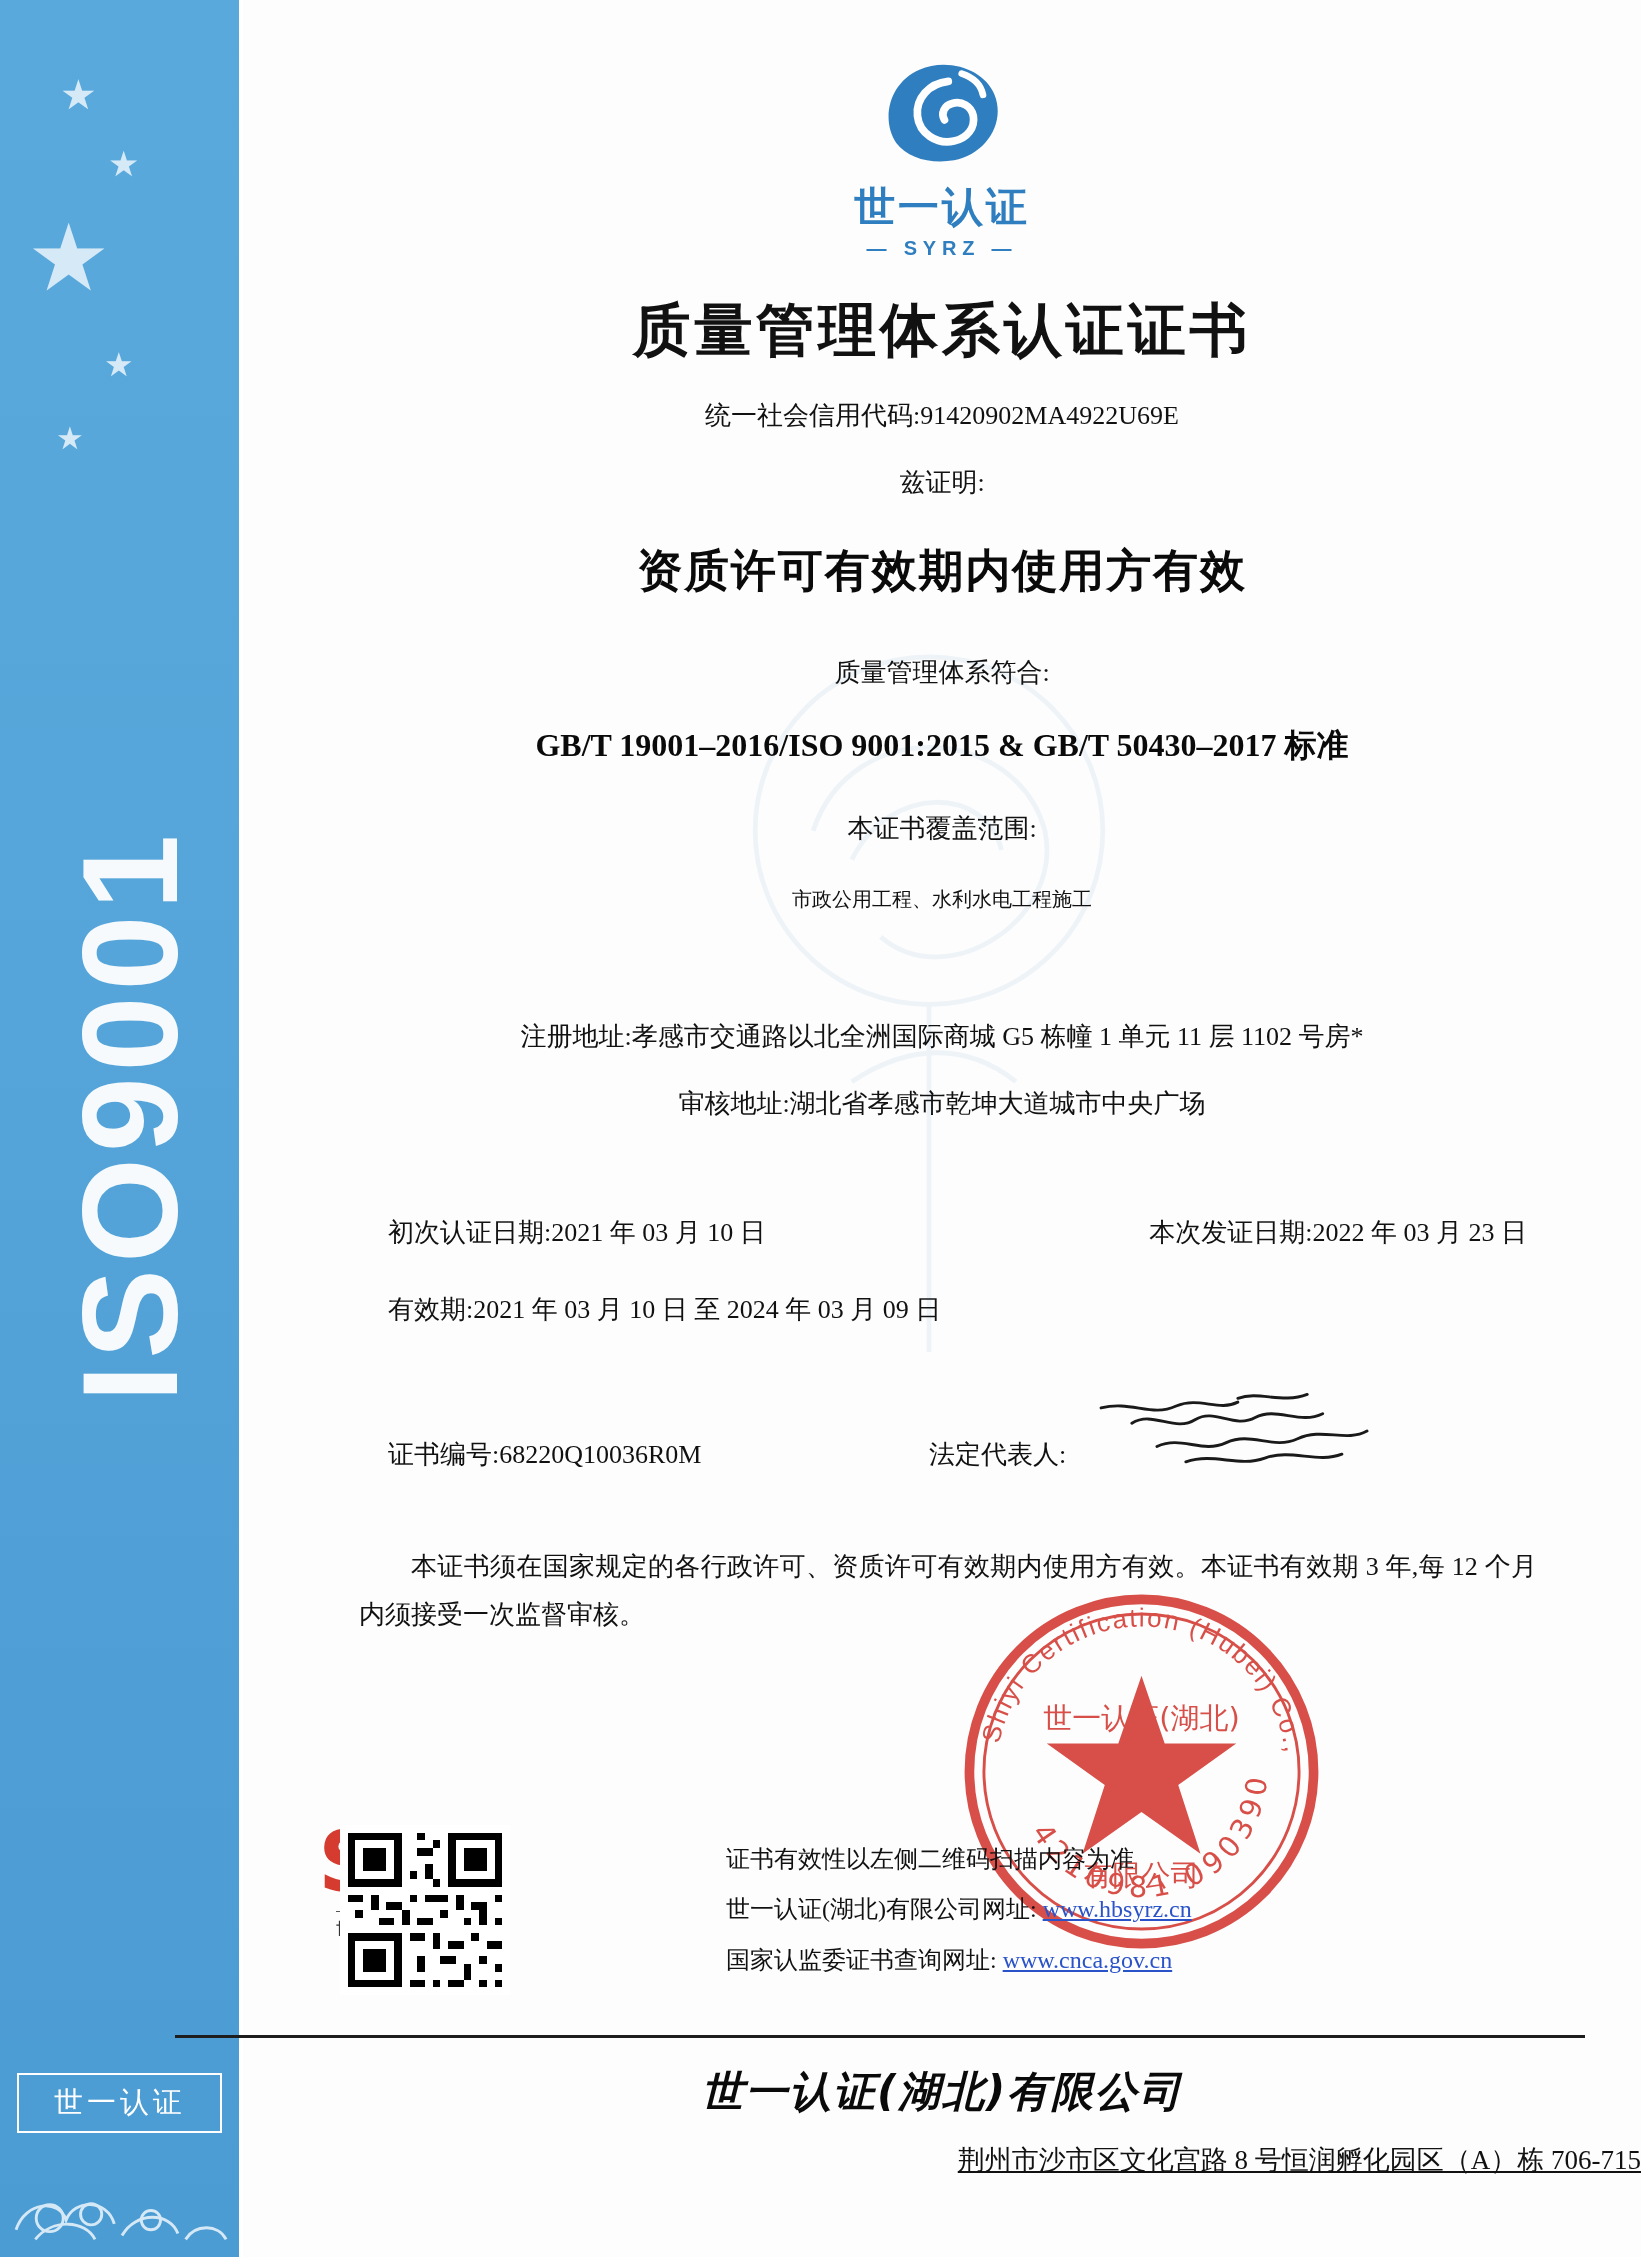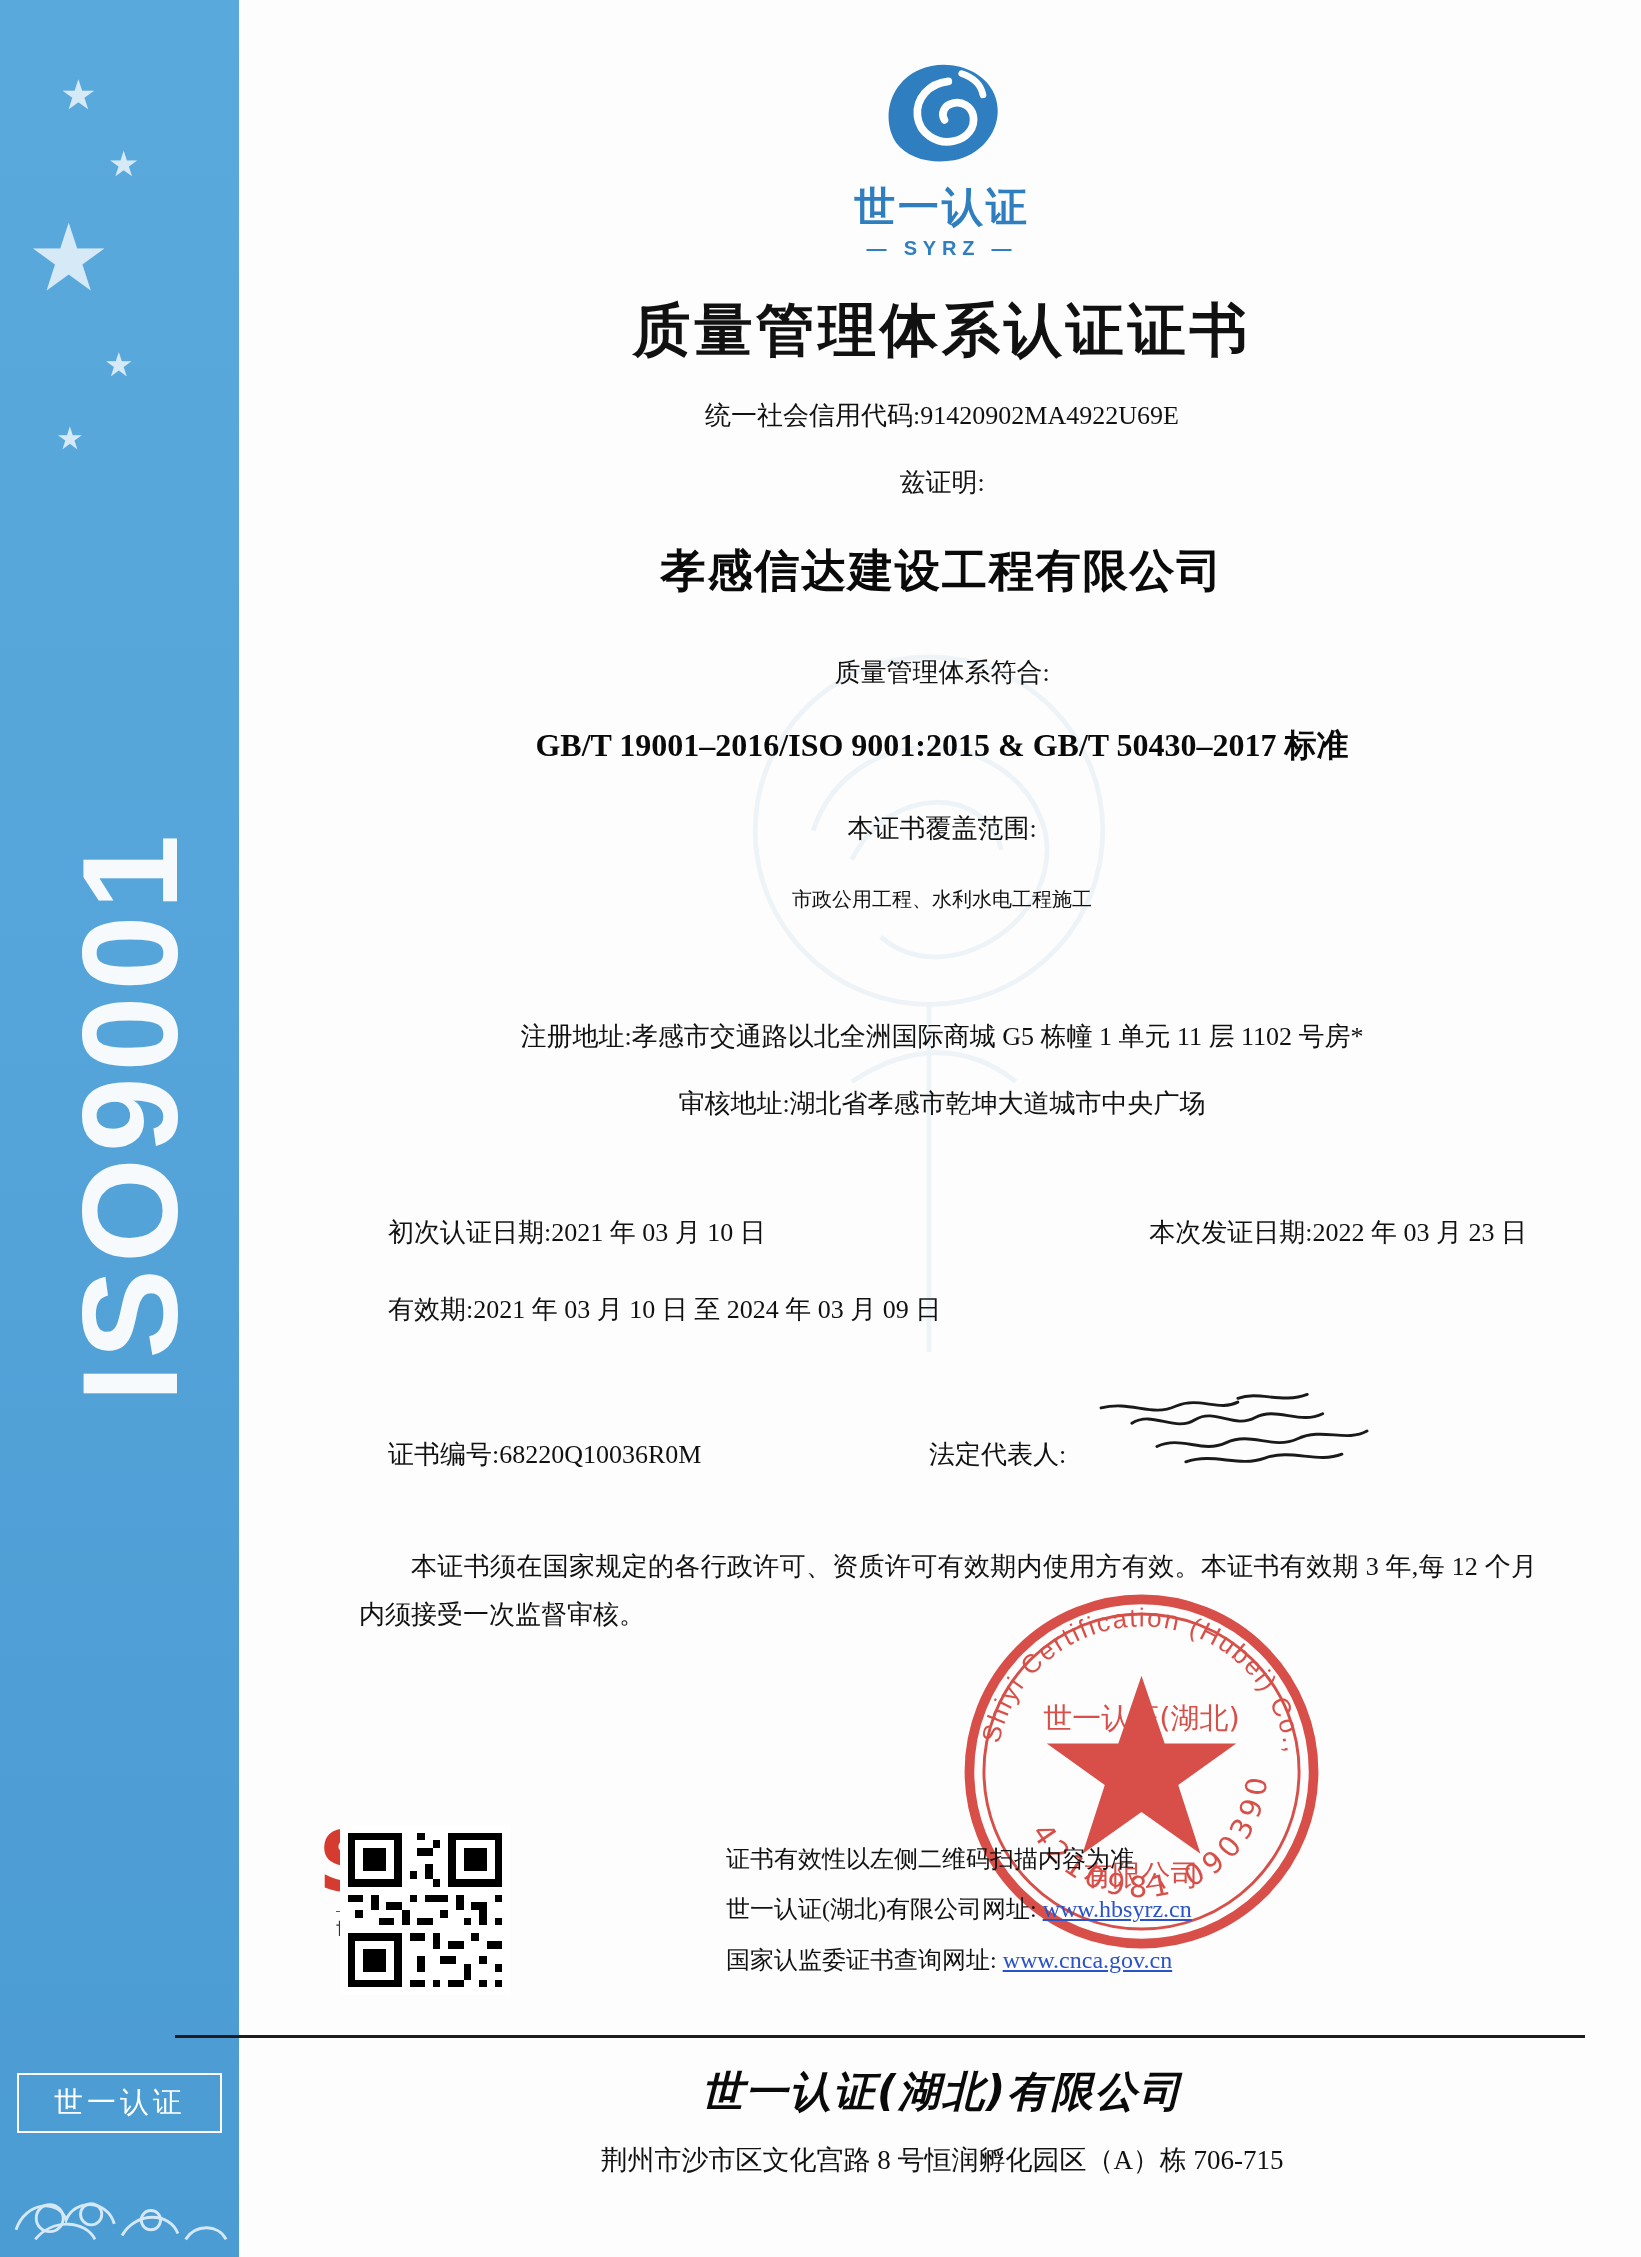--- a/index.html
+++ b/index.html
@@ -322,23 +322,24 @@
     font-style: italic;
     font-size: 42px;
     font-weight: 700;
     color: #0a0a0a;
     letter-spacing: 1.9px;
   }
   .footer-addr {
     position: absolute;
     left: 0; top: 2142px;
     width: 1398px;
-    text-align: center;
+    text-align: right;
     font-size: 27px;
     color: #111;
+    text-decoration: underline;
   }
 </style>
 </head>
 <body>
 
 <div id="cert">
 
   <div class="left-band">
     <div class="stars">
       <div class="star" style="left:60px; top:17.4px; font-size:41px;">★</div>
@@ -387,21 +388,21 @@
         <path d="M88 14 C 100 18, 108 26, 110 36" fill="none" stroke="#ffffff" stroke-width="7" stroke-linecap="round"></path>
       </svg>
       <div class="logo-name">世一认证</div>
       <div class="logo-sub">— SYRZ —</div>
     </div>
 
     <div class="cert-title">质量管理体系认证证书</div>
 
     <div class="credit-code">统一社会信用代码:91420902MA4922U69E</div>
     <div class="hereby">兹证明:</div>
-    <div class="company">孝感信达建设工程有限公司</div>
+    <div class="company">资质许可有效期内使用方有效</div>
     <div class="conform-line">质量管理体系符合:</div>
     <div class="standard">GB/T 19001–2016/ISO 9001:2015 &amp; GB/T 50430–2017 标准</div>
     <div class="scope-label">本证书覆盖范围:</div>
     <div class="scope-value">市政公用工程、水利水电工程施工</div>
 
     <div class="addr-reg">注册地址:孝感市交通路以北全洲国际商城 G5 栋幢 1 单元 11 层 1102 号房*</div>
     <div class="addr-audit">审核地址:湖北省孝感市乾坤大道城市中央广场</div>
 
     <div class="dates-row">
       <div>初次认证日期:2021 年 03 月 10 日</div>

